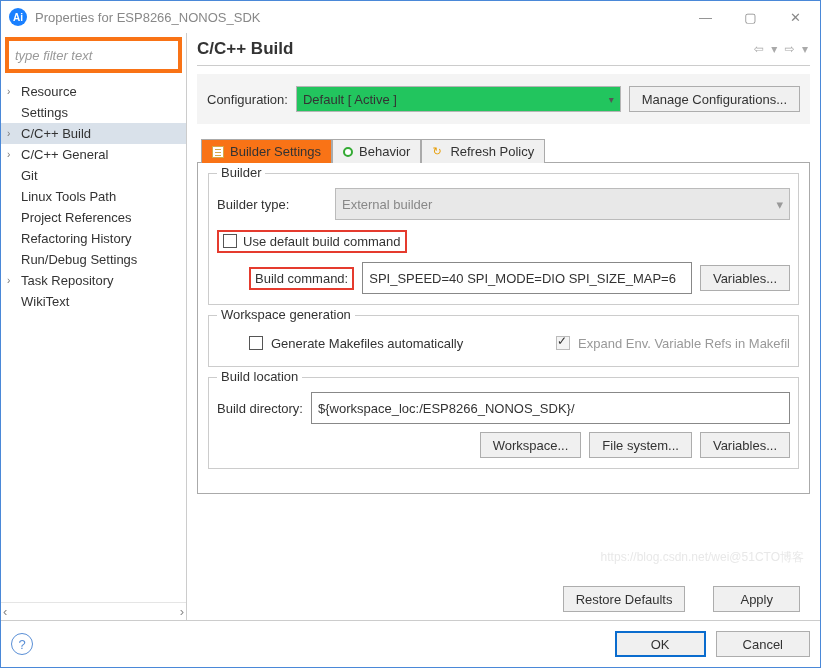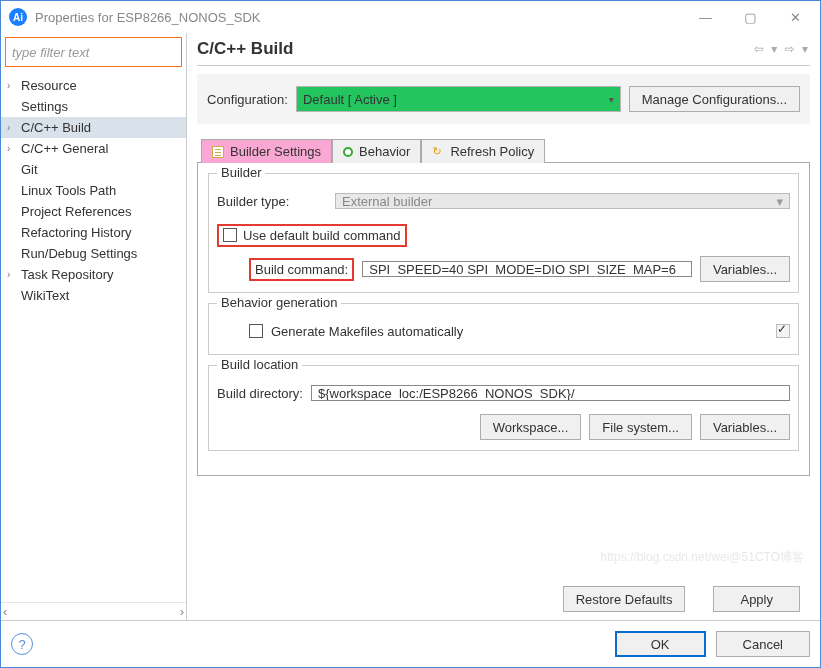--- a/index.html
+++ b/index.html
@@ -4,49 +4,49 @@
 <style>
 * { box-sizing: border-box; font-family: "Segoe UI", Tahoma, sans-serif; font-size: 13px; }
 body { margin: 0; background: #fff; color: #333; }
 .window { width: 821px; height: 668px; border: 1px solid #4a88d8; display: flex; flex-direction: column; }
 .titlebar { height: 32px; display: flex; align-items: center; padding: 0 2px 0 8px; color: #888; }
 .titlebar .app-icon { width: 18px; height: 18px; border-radius: 50%; background: #1a80ff; color: #fff; font-size: 10px; font-weight: bold; display: flex; align-items: center; justify-content: center; margin-right: 8px; }
 .titlebar .title { flex: 1; }
 .titlebar .win-btn { width: 45px; height: 30px; display: flex; align-items: center; justify-content: center; color: #888; }
 .body { flex: 1; display: flex; min-height: 0; }
 .sidebar { width: 186px; border-right: 1px solid #ccc; display: flex; flex-direction: column; }
-.filter { margin: 4px; border: 1px solid #f97316; height: 26px; padding: 14px 6px; color: #999; font-style: italic; display: flex; align-items: center; }
+.filter { margin: 4px; border: 4px solid #f97316; height: 26px; padding: 14px 6px; color: #999; font-style: italic; display: flex; align-items: center; }
 .tree { flex: 1; overflow: hidden; padding: 4px 0; }
 .tree .item { padding: 3px 4px 3px 20px; white-space: nowrap; position: relative; cursor: default; }
 .tree .item.sel { background: #d9e1ea; }
 .tree .arrow { position: absolute; left: 6px; top: 5px; color: #777; font-size: 10px; }
 .sb-scroll { height: 18px; border-top: 1px solid #e5e5e5; display: flex; align-items: center; justify-content: space-between; padding: 0 2px; color: #888; font-size: 10px; }
 .main { flex: 1; display: flex; flex-direction: column; padding: 6px 10px 0 10px; min-width: 0; }
 .hdr { display: flex; align-items: center; border-bottom: 1px solid #ccc; padding-bottom: 6px; margin-bottom: 8px; }
 .hdr h1 { font-size: 17px; font-weight: 600; margin: 0; flex: 1; color: #333; }
 .hdr .nav { color: #aaa; letter-spacing: 2px; font-size: 12px; }
 .config-row { background: #f4f4f4; padding: 12px 10px; display: flex; align-items: center; gap: 8px; margin-bottom: 14px; }
 .config-row label { color: #333; }
 .select { flex: 1; height: 26px; border: 1px solid #b5b5b5; background: #22c55e; padding: 0 6px; display: flex; align-items: center; justify-content: space-between; }
 .select .chev { color: #555; font-size: 10px; }
 .btn { height: 26px; border: 1px solid #adadad; background: #f0f0f0; padding: 0 12px; display: flex; align-items: center; cursor: default; }
 .tabs { display: flex; border-bottom: 1px solid #aaa; padding-left: 4px; gap: 0; }
 .tab { border: 1px solid #aaa; border-bottom: none; padding: 4px 10px; display: flex; align-items: center; gap: 6px; background: #f0f0f0; position: relative; top: 1px; }
-.tab.active { background: #f9a8d4; }
+.tab.active { background: #f97316; }
 .tab-ico { width: 12px; height: 12px; display: inline-block; }
 .tab-ico.file { background: linear-gradient(#fff,#fff); border:1px solid #d4a94a; position:relative;}
 .tab-ico.file::before{content:"";position:absolute;left:2px;top:2px;right:2px;height:1px;background:#d4a94a;box-shadow:0 3px 0 #d4a94a,0 6px 0 #d4a94a;}
 .tab-ico.dot { border-radius:50%; border:2px solid #3a3; background:#fff; width:10px;height:10px;}
 .tab-ico.ref { color:#e69b00; font-size:11px; line-height:1;}
 .panel { border: 1px solid #aaa; border-top: none; padding: 10px 10px 14px 10px; }
 .group { border: 1px solid #ccc; margin-bottom: 10px; position: relative; padding: 14px 8px 10px 8px; }
 .group .legend { position: absolute; top: -9px; left: 8px; background: #fff; padding: 0 4px; color: #333; }
 .row { display: flex; align-items: center; gap: 8px; margin-bottom: 8px; min-height: 26px; }
 .row:last-child { margin-bottom: 0; padding-left: 32px; }
-.input { flex: 1; height: 16px; border: 1px solid #888; padding: 0 6px; display: flex; align-items: center; background: #fff; overflow: hidden; white-space: nowrap; }
+.input { flex: 1; height: 32px; border: 1px solid #888; padding: 0 6px; display: flex; align-items: center; background: #fff; overflow: hidden; white-space: nowrap; }
 .input.dis { background: #e8e8e8; color: #888; border-color: #bbb; }
 .chk { width: 14px; height: 14px; border: 1px solid #555; display: inline-block; position: relative; }
 .chk.dis { border-color: #bbb; background:#f4f4f4;}
 .chk.on::after { content: "✓"; position: absolute; left: 0; top: -3px; font-size: 12px; color: #333; }
 .hl { border: 2px solid #e53b2e; padding: 2px 4px; display: inline-flex; align-items: center; gap: 6px; }
 .btns-right { display: flex; justify-content: flex-end; gap: 8px; }
 .footer1 { display: flex; justify-content: flex-end; gap: 28px; padding: 8px 10px; border-top: none; text-align: right; }
 .footer2 { border-top: 1px solid #ccc; display: flex; align-items: center; padding: 10px; gap: 10px; }
 .footer2 .help { width: 22px; height: 22px; border: 1.5px solid #5a8fd6; border-radius: 50%; color: #5a8fd6; display:flex;align-items:center;justify-content:center;font-size:13px;}
 .footer2 .spacer { flex: 1; }
@@ -139,26 +139,27 @@
           <div class="row">
             <span class="hl">
               <span>Build command:</span>
             </span>
             <div class="input">SPI_SPEED=40 SPI_MODE=DIO SPI_SIZE_MAP=6</div>
             <div class="btn">Variables...</div>
           </div>
         </div>
 
         <div class="group">
-          <div class="legend">Behavior generation</div>
+          <div class="legend">Workspace generation</div>
           <div class="row">
             <span class="chk"></span>
             <span>Generate Makefiles automatically</span>
             <span style="flex:1"></span>
             <span class="chk dis on"></span>
+            <span class="dim">Expand Env. Variable Refs in Makefil</span>
           </div>
         </div>
 
         <div class="group">
           <div class="legend">Build location</div>
           <div class="row">
             <span>Build directory:</span>
             <div class="input">${workspace_loc:/ESP8266_NONOS_SDK}/</div>
           </div>
           <div class="row btns-right">

